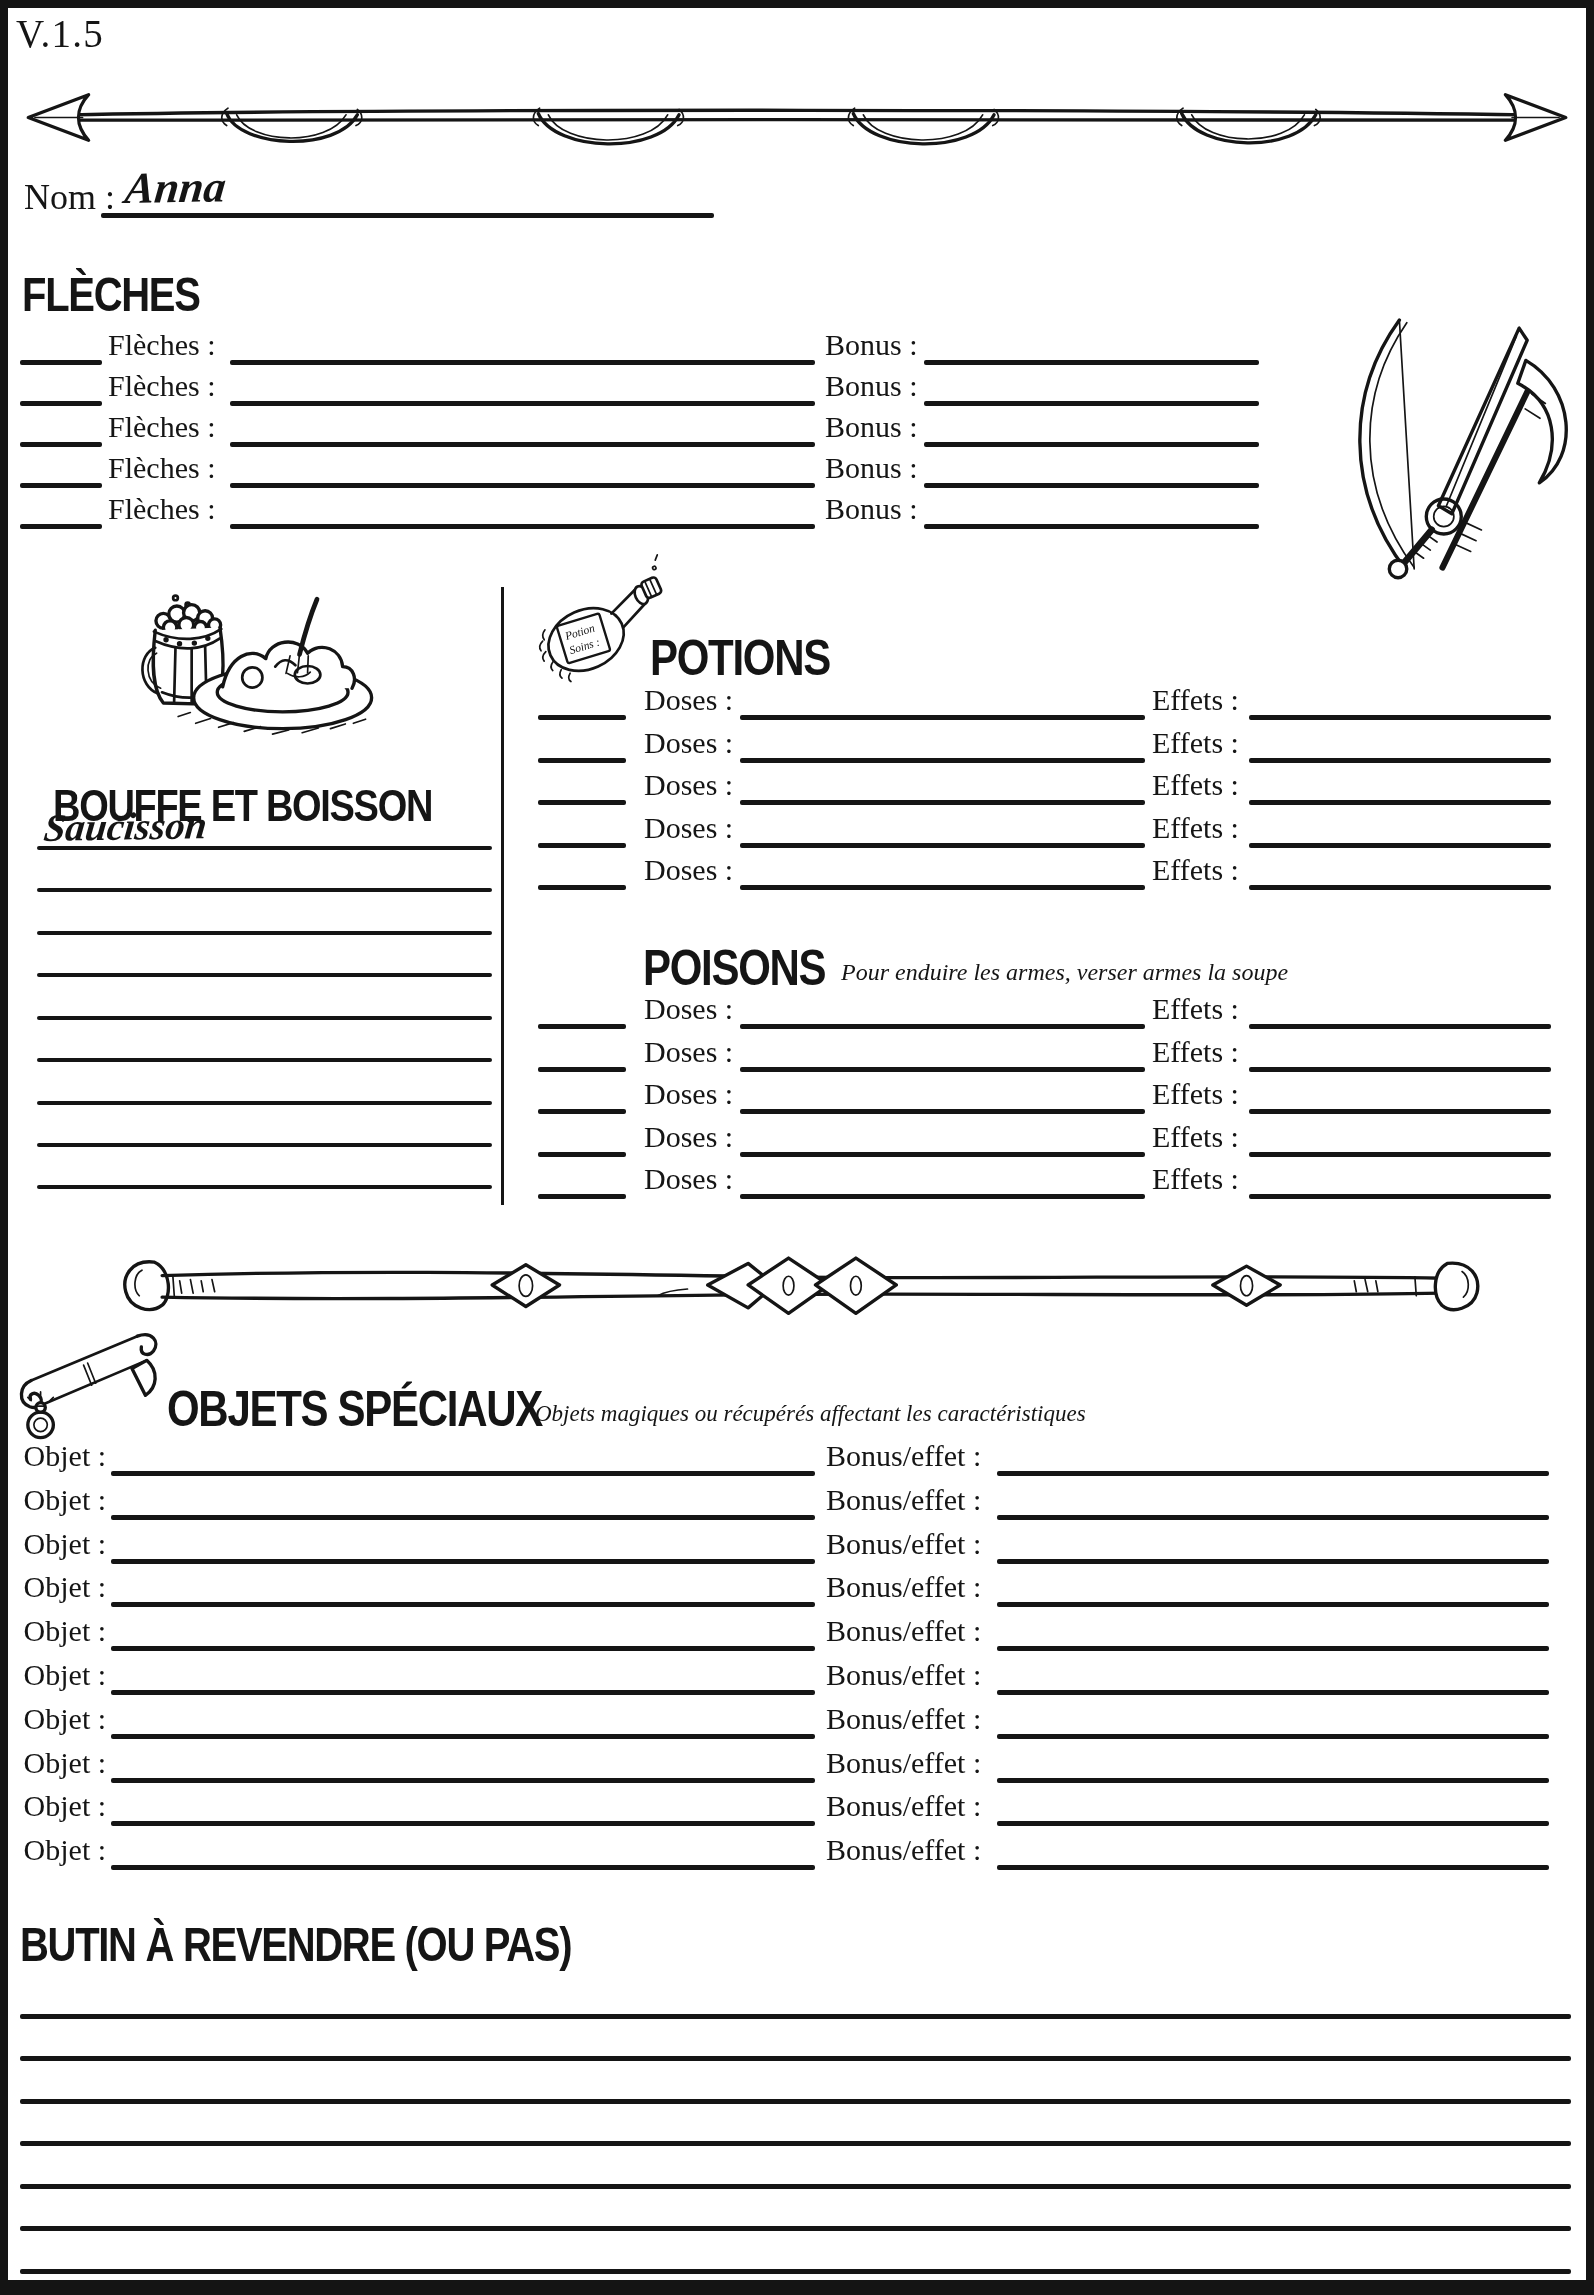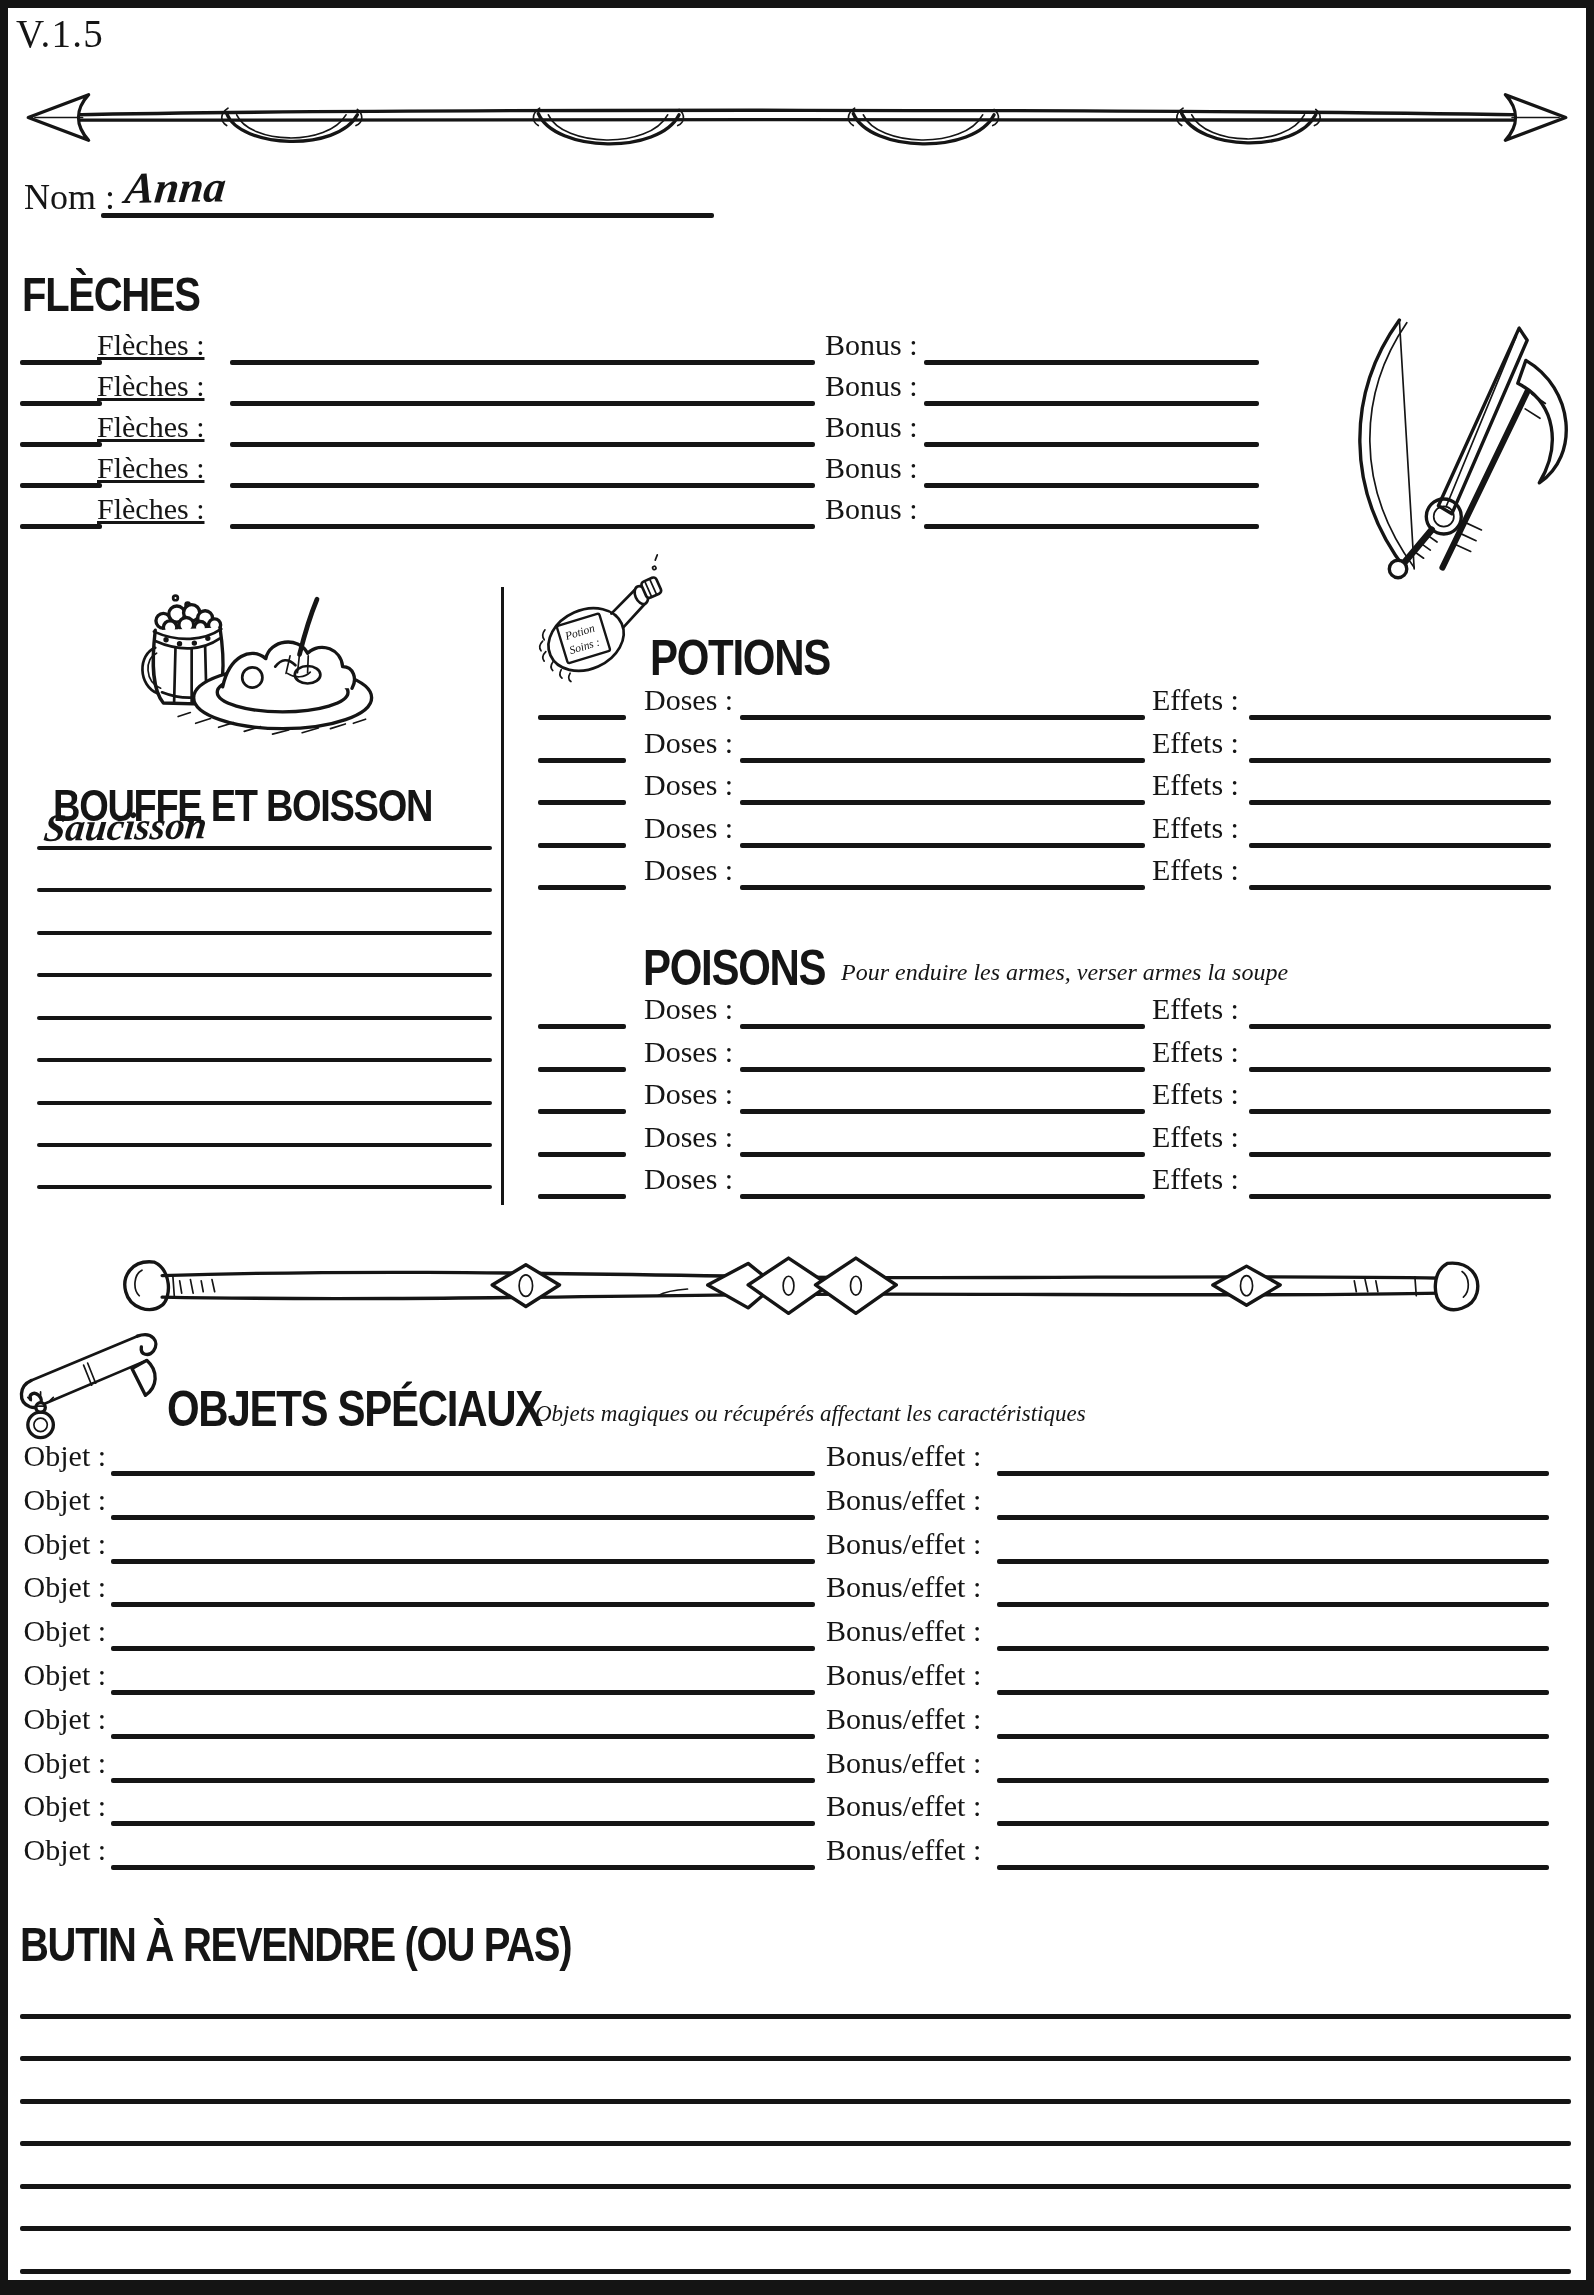--- a/index.html
+++ b/index.html
@@ -12,21 +12,21 @@
   .heading{font-family:"Liberation Sans","DejaVu Sans",sans-serif;font-weight:700;letter-spacing:-1.3px;
            transform:scaleY(1.18);transform-origin:left top;}
   .subtitle{font-style:italic;}
   .script{font-style:italic;font-weight:700;transform:skewX(-7deg) rotate(-1deg);transform-origin:left bottom;}
   .hline{position:absolute;background:#151515;height:4.7px;border-radius:2px;}
   .vline{position:absolute;background:#151515;width:3.4px;}
   .row{position:absolute;left:0;width:1594px;height:40px;}
   .row .ln{position:absolute;bottom:0;background:#151515;height:4.7px;border-radius:2px;}
   .row .lb{position:absolute;bottom:5.4px;font-size:30px;line-height:1;white-space:nowrap;}
   
-  .f-stub{left:20px;width:82px;} .f-lb{left:97px;text-decoration:underline;} .f-ln{left:230px;width:585px;}
+  .f-stub{left:20px;width:82px;} .f-lb{left:108px;} .f-ln{left:230px;width:585px;}
   .f-bl{left:825px;} .f-bln{left:924px;width:335px;}
   
   .p-stub{left:538px;width:88px;} .p-lb{left:644px;} .p-ln{left:740px;width:405px;}
   .p-el{left:1152px;} .p-eln{left:1249px;width:302px;}
   
   .o-lb{left:23.6px;} .o-ln{left:111px;width:704px;} .o-bl{left:826px;font-size:28px;} .o-bln{left:997px;width:552px;}
   svg{position:absolute;overflow:visible;}
   svg *{vector-effect:none;}
   .ink{stroke:#151515;fill:none;stroke-width:5;stroke-linecap:round;stroke-linejoin:round;}
   .inkf{stroke:#151515;fill:#ffffff;stroke-width:5;stroke-linejoin:round;}

